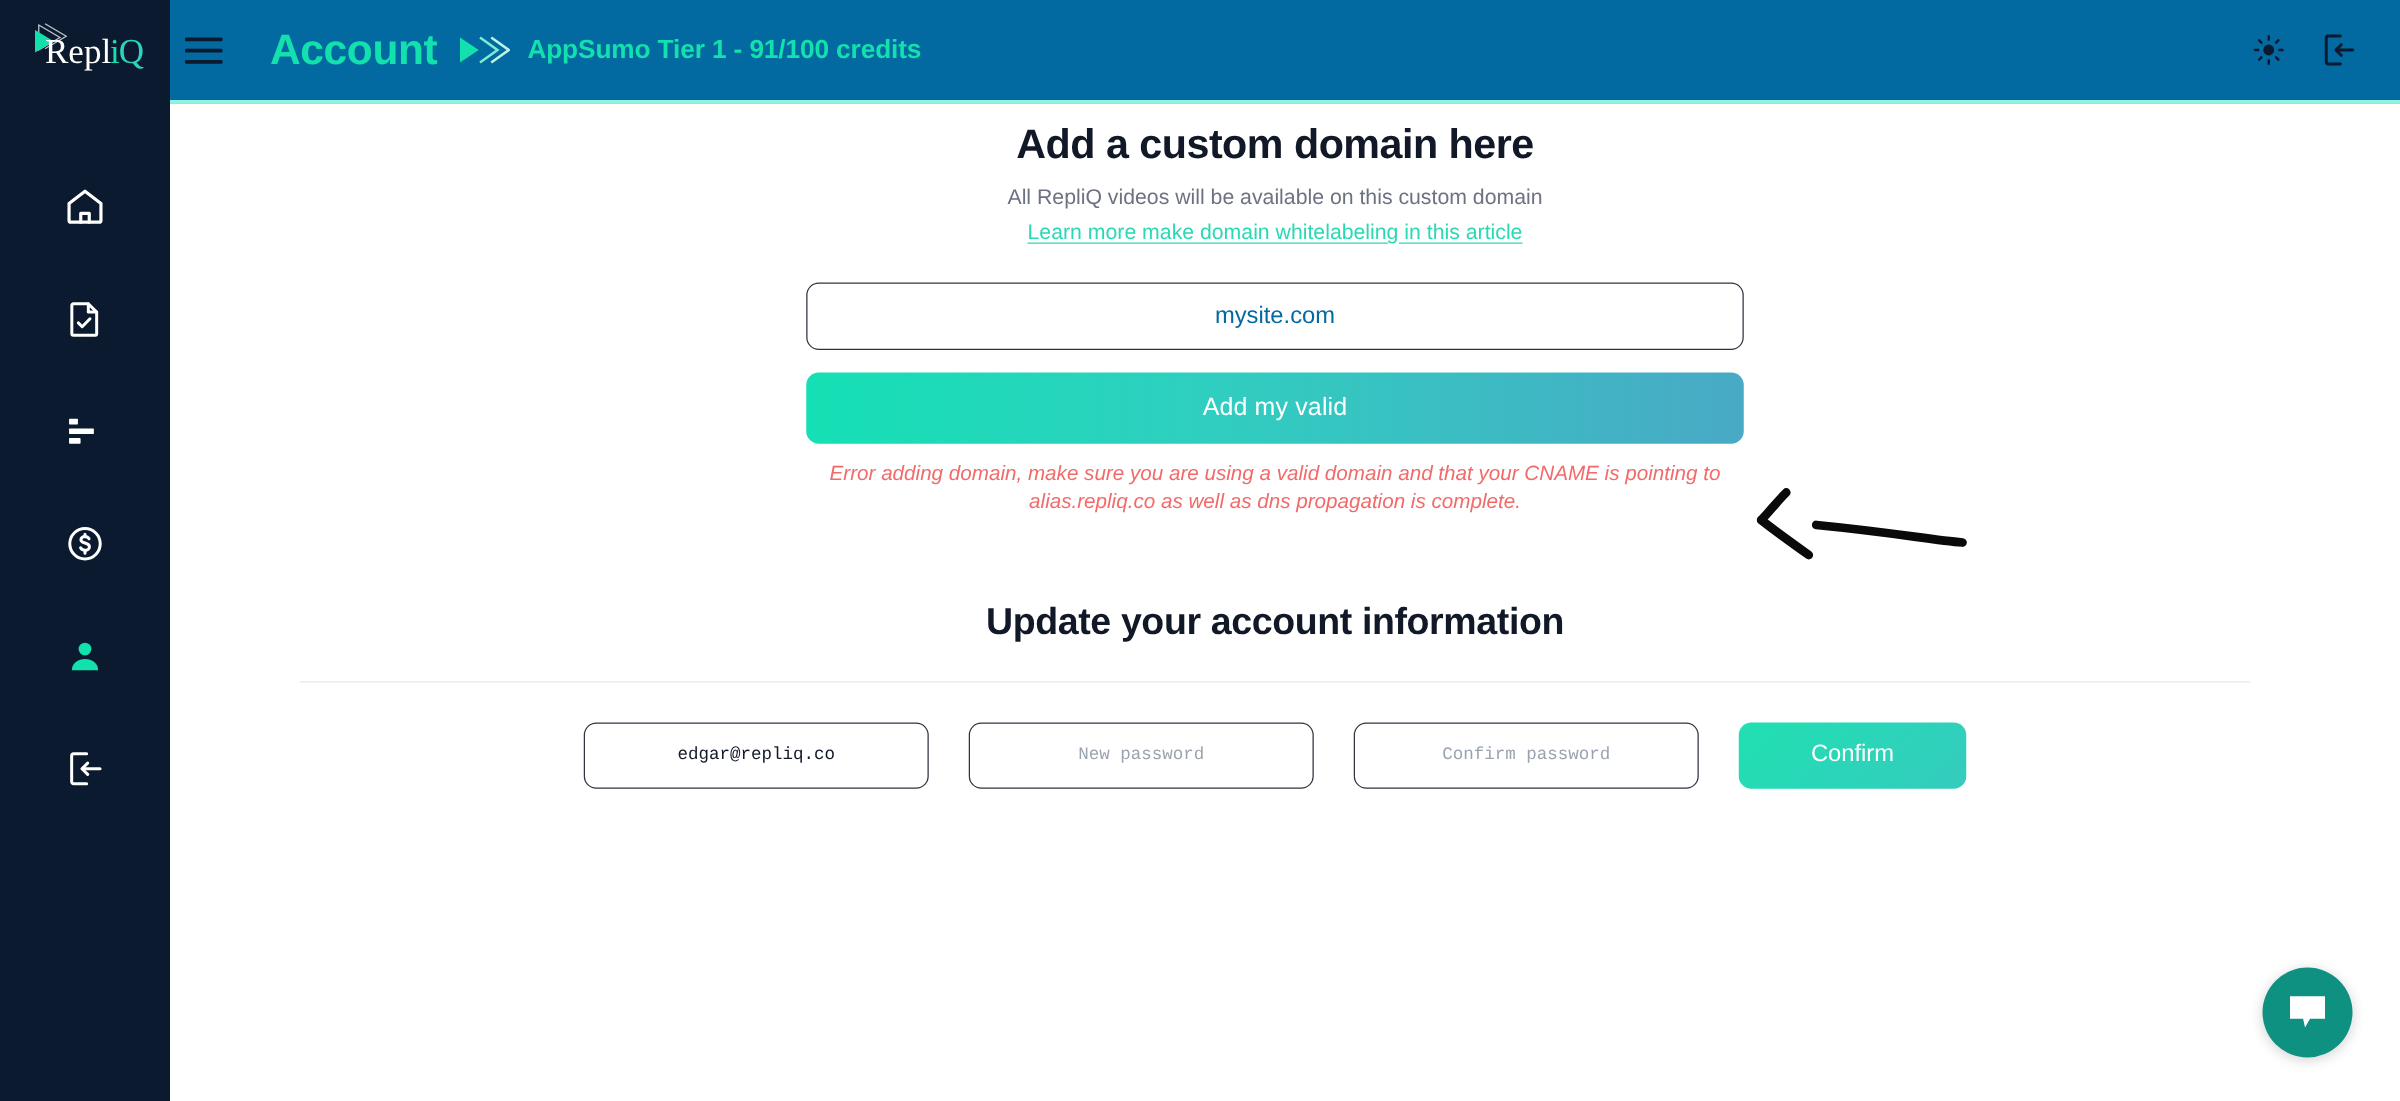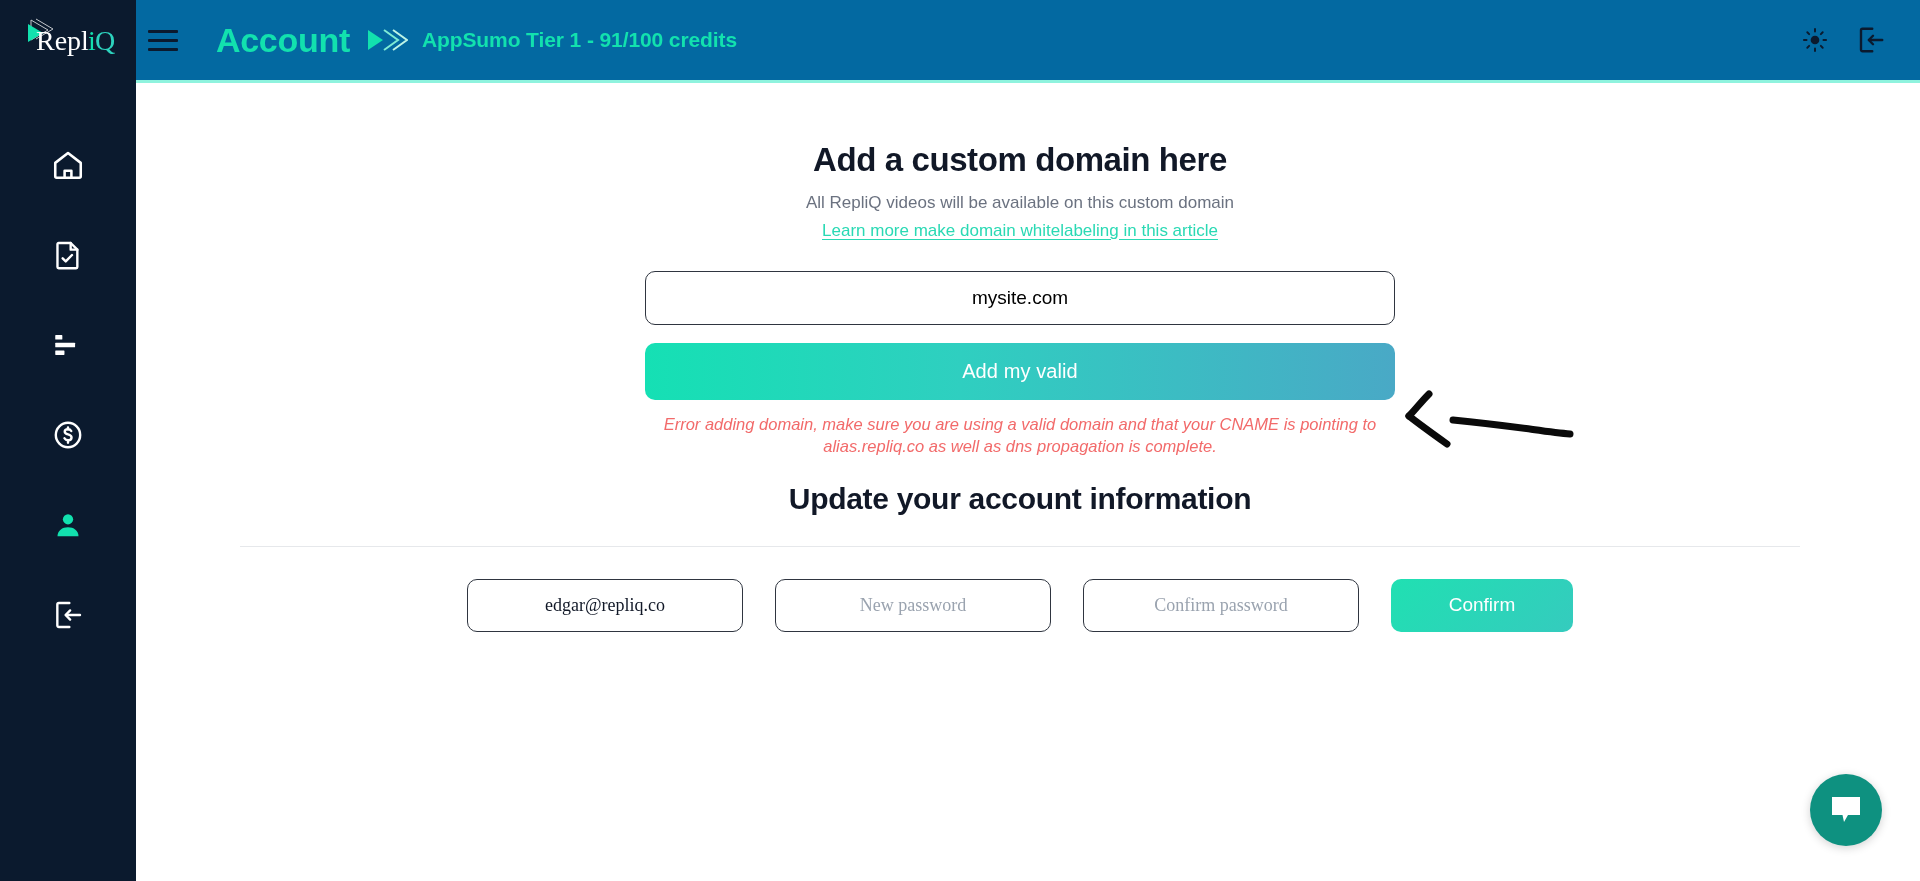--- a/index.html
+++ b/index.html
@@ -116,22 +116,21 @@
   #main {
     position: absolute;
     left: 120px; top: 83px;
     width: 1800px;
     height: 798px;
     background: #ffffff;
     overflow: hidden;
   }
   .content-col {
     width: 750px;
-    margin: 0 auto;
-    padding-top: 58px;
+    margin: 13px auto;
     text-align: center;
   }
   .h1-domain {
     font-size: 33px;
     font-weight: 700;
     color: #111827;
     letter-spacing: -0.4px;
   }
   .sub-domain {
     margin-top: 14px;
@@ -151,21 +150,21 @@
   .domain-input {
     display: block;
     width: 750px;
     height: 54px;
     margin-top: 30px;
     border: 1.5px solid #2F3540;
     border-radius: 10px;
     background: #ffffff;
     text-align: center;
     font-size: 19px;
-    color: #000000;
+    color: #0369a1;
     font-family: "Liberation Sans", sans-serif;
     outline: none;
   }
   .domain-input::placeholder { color: #9AA3AF; }
   .add-domain-btn {
     display: block;
     width: 750px;
     height: 57px;
     margin-top: 18px;
     border: none;
@@ -181,21 +180,21 @@
   .error-msg {
     width: 742px;
     margin: 14px auto 0;
     font-size: 16.5px;
     font-style: italic;
     color: #F26A6A;
     line-height: 1.32;
   }
 
   .h2-account {
-    margin-top: 24px;
+    margin-top: 68px;
     font-size: 30px;
     font-weight: 700;
     color: #111827;
     letter-spacing: -0.3px;
     text-align: center;
   }
   .divider {
     width: 1560px;
     height: 1px;
     background: #E6E8EB;
@@ -208,23 +207,23 @@
     align-items: center;
     gap: 32px;
   }
   .acct-input {
     width: 276px;
     height: 53px;
     border: 1.5px solid #2F3540;
     border-radius: 10px;
     background: #ffffff;
     text-align: center;
-    font-size: 18px;
+    font-size: 14px;
     color: #111827;
-    font-family: Liberation Serif, serif;
+    font-family: Liberation Mono, monospace;
     outline: none;
   }
   .acct-input::placeholder { color: #9AA3AF; }
   .update-btn {
     width: 182px;
     height: 53px;
     border: none;
     border-radius: 10px;
     background: linear-gradient(135deg, #20E0B2 0%, #35CBBE 100%);
     color: #ffffff;

